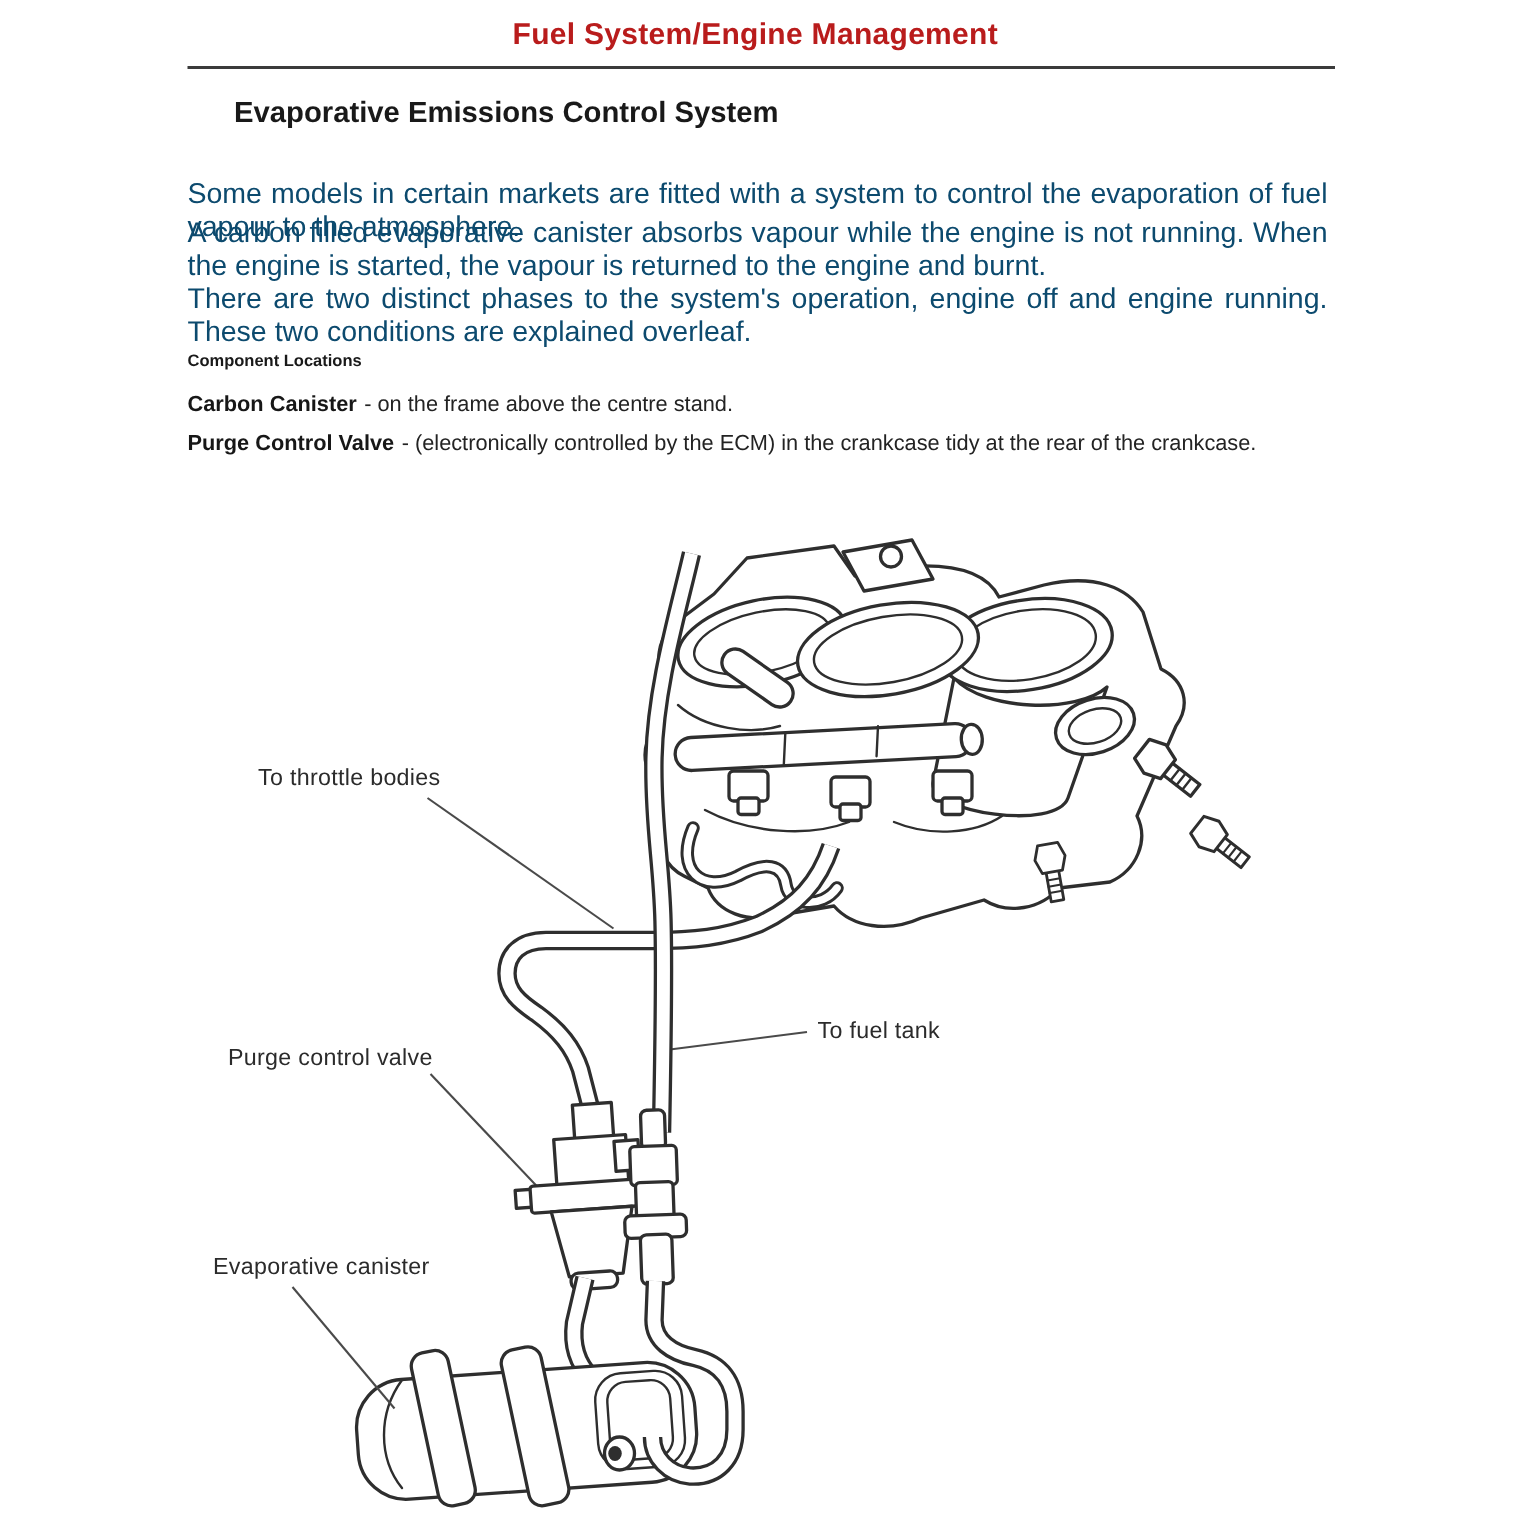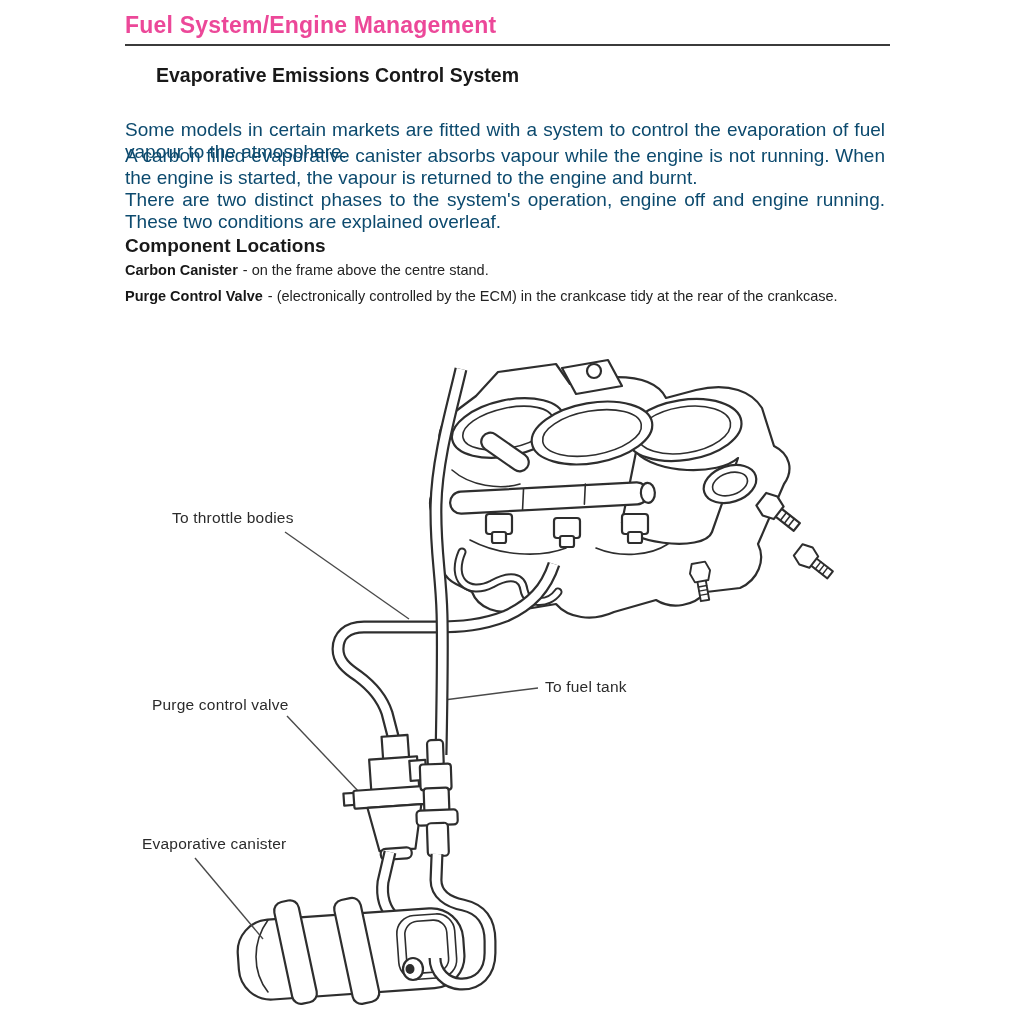--- a/index.html
+++ b/index.html
@@ -1,28 +1,28 @@
 <!DOCTYPE html>
 <html><head>
 <meta charset="utf-8">
 <style>
   html,body{margin:0;padding:0;background:#ffffff;}
   .page{
     position:relative;width:1024px;height:1024px;background:#ffffff;
     font-family:"Liberation Sans",sans-serif;color:#1f1f1f;overflow:hidden;
   }
   .header-title{
-    position:absolute;top:12px;left:125px;width:757px;text-align:left;
-    font-size:23px;font-weight:bold;letter-spacing:.2px;color:#ec4899;
+    position:absolute;top:12px;left:125px;width:757px;text-align:center;
+    font-size:20px;font-weight:bold;letter-spacing:.2px;color:#b91c1c;
   }
   .rule{position:absolute;top:44px;left:125px;width:765px;height:2px;background:#3b3b3b;}
   .section-title{position:absolute;top:64px;left:125px;font-size:19.5px;font-weight:bold;color:#191919;margin-left:31px;}
   .para{position:absolute;left:125px;width:760px;font-size:19px;line-height:22px;text-align:justify;color:#0c4a6e;}
   .p0{top:100px;} .p1{top:126px;} .p2{top:170px;}
-  .comp-heading{position:absolute;top:235px;left:125px;font-size:19px;font-weight:bold;color:#191919;}
+  .comp-heading{position:absolute;top:235px;left:125px;font-size:11px;font-weight:bold;color:#191919;}
   .comp-item{position:absolute;left:125px;white-space:nowrap;font-size:14.5px;color:#232323;}
   .ci0{top:262px;} .ci1{top:288px;}
   .comp-item .term{font-weight:bold;color:#171717;}
   .comp-item .desc{margin-left:5px;}
   svg.diagram{position:absolute;left:0;top:0;}
   .sh{fill:#ffffff;stroke:#2e2e2e;stroke-width:2.2;stroke-linejoin:round;}
   .thin{fill:none;stroke:#2e2e2e;stroke-width:1.6;stroke-linejoin:round;stroke-linecap:round;}
   .tube-o{fill:none;stroke:#2e2e2e;stroke-width:13;stroke-linecap:butt;stroke-linejoin:round;}
   .tube-i{fill:none;stroke:#ffffff;stroke-width:8.6;stroke-linecap:butt;stroke-linejoin:round;}
   .sq-o{fill:none;stroke:#2e2e2e;stroke-width:9;stroke-linecap:round;}

